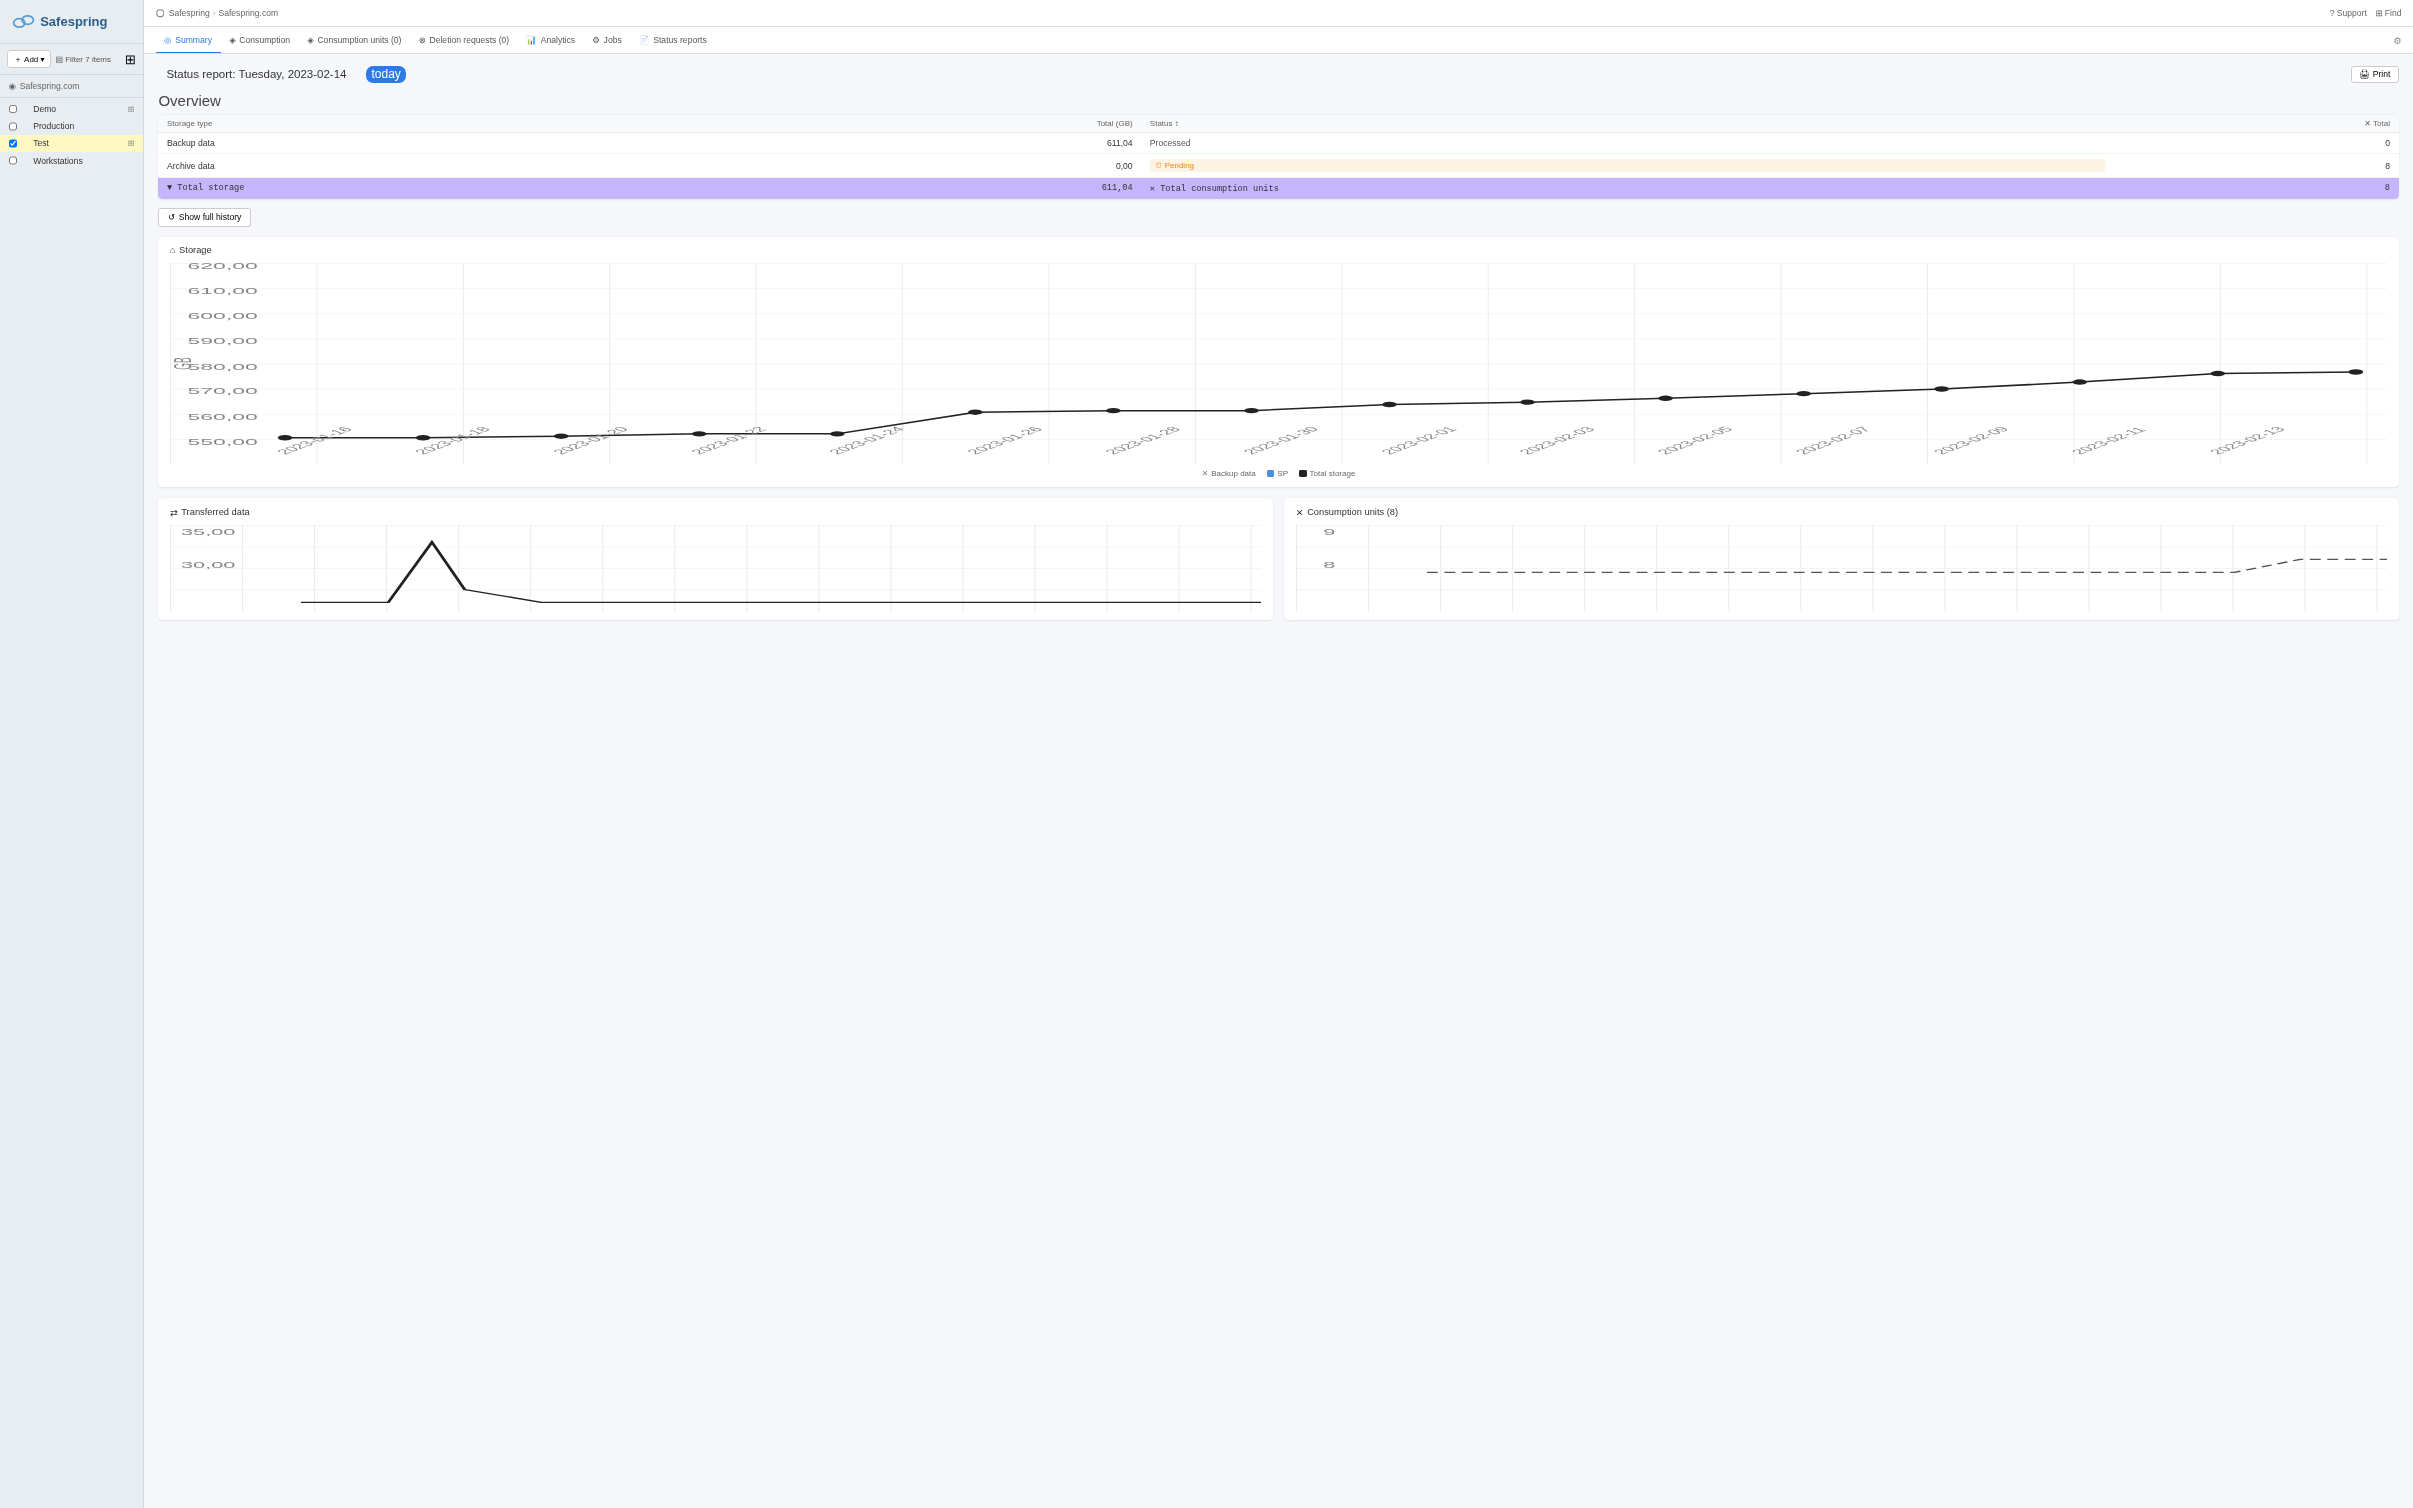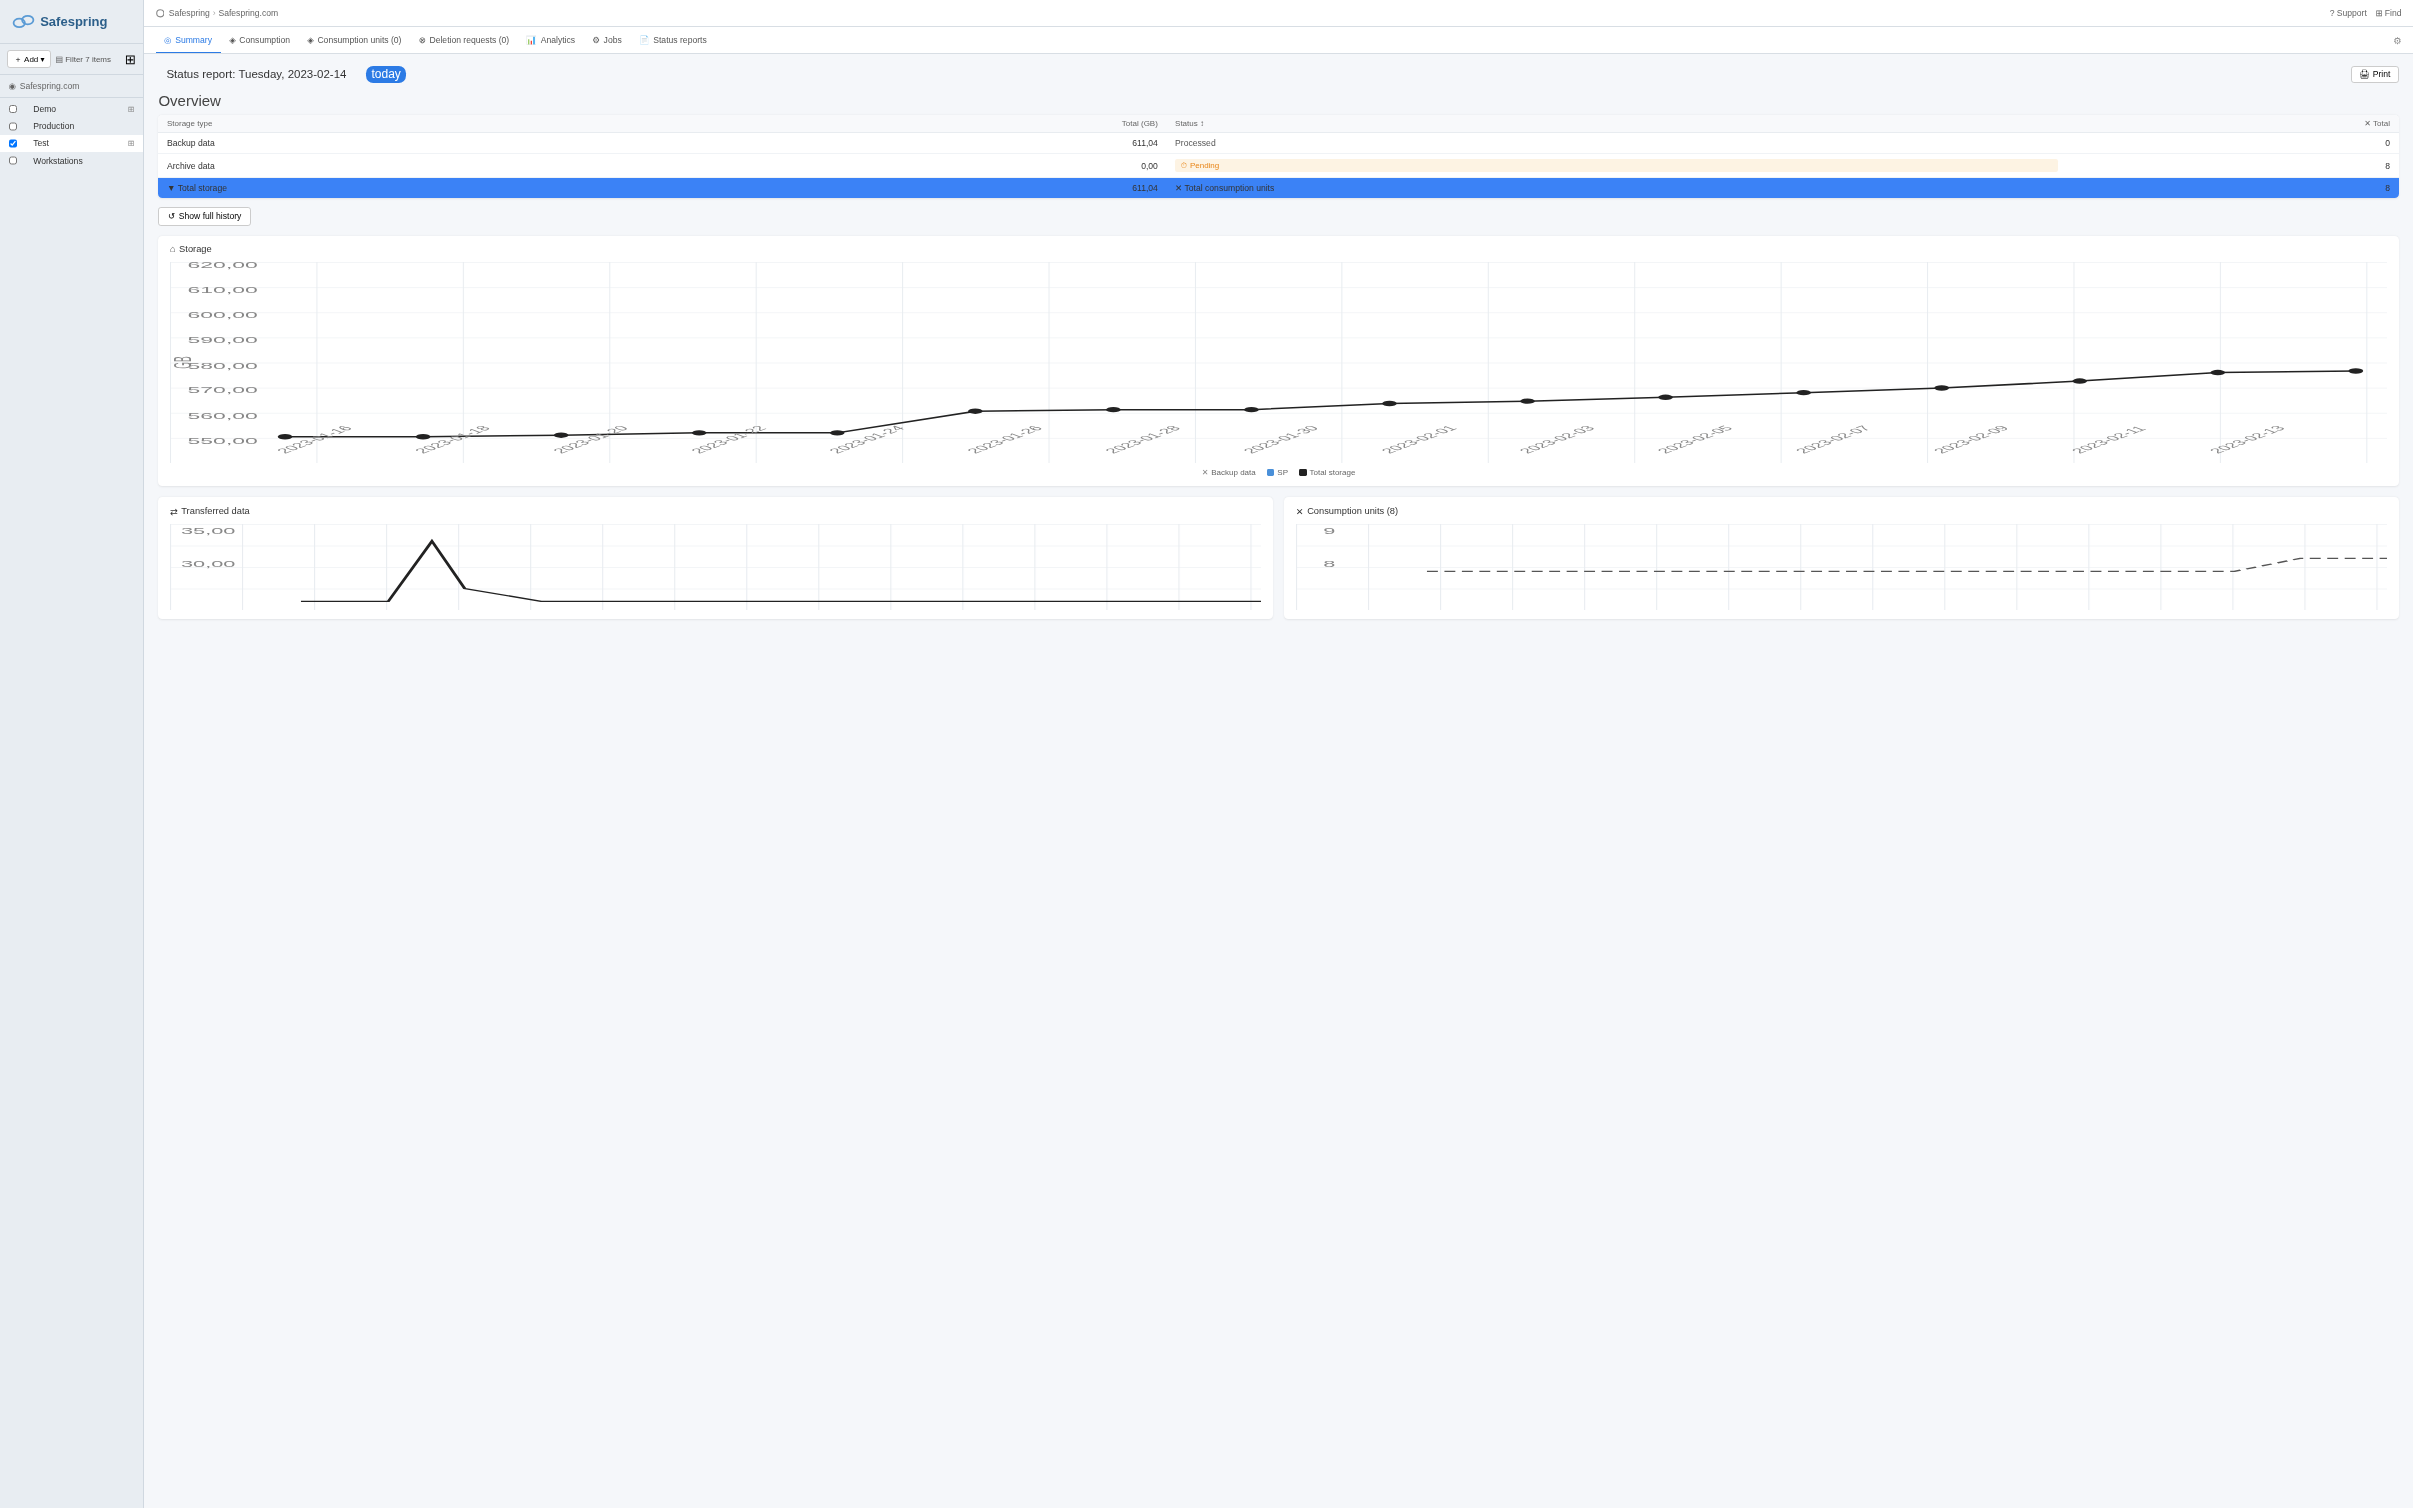--- a/index.html
+++ b/index.html
@@ -10,21 +10,21 @@
     .sidebar-logo { padding: 13px 11.5px; display: flex; align-items: center; gap: 5.7px; border-bottom: 0.7px solid #d0d8e0; }
     .logo-icon { width: 23px; height: 17px; }
     .logo-text { font-size: 13px; font-weight: 600; color: #2c5f8a; }
     .sidebar-toolbar { padding: 5.7px 7.2px; display: flex; align-items: center; gap: 4.3px; border-bottom: 0.7px solid #d0d8e0; }
     .btn-add { background: white; border: 0.7px solid #ccc; border-radius: 2.9px; padding: 2.9px 5.7px; font-size: 8px; cursor: pointer; display: flex; align-items: center; gap: 2.2px; }
     .btn-filter { background: transparent; border: none; font-size: 8px; cursor: pointer; color: #555; display: flex; align-items: center; gap: 2.2px; }
     .btn-view { background: transparent; border: none; cursor: pointer; margin-left: auto; }
     .sidebar-org { padding: 5.7px 8.6px; font-size: 8.6px; color: #666; display: flex; align-items: center; gap: 3.6px; border-bottom: 0.7px solid #d0d8e0; }
     .sidebar-items { padding: 2.9px 0; flex: 1; overflow-y: auto; }
     .sidebar-item { display: flex; align-items: center; gap: 16px; padding: 3.6px 8.6px; cursor: pointer; font-size: 8.6px; }
-    .sidebar-item.active { background: #ffffff; }
+    .sidebar-item.active { background: #fef9c3; }
     .sidebar-item input[type=checkbox] { width: 8.6px; height: 8.6px; }
     .sidebar-item-label { flex: 1; }
     .sidebar-item-icon { color: #888; font-size: 8px; }
 
     
     .main { flex: 1; display: flex; flex-direction: column; overflow: hidden; }
 
     
     .topnav { background: white; border-bottom: 0.7px solid #d8dee4; padding: 0 11.5px; display: flex; align-items: center; justify-content: space-between; height: 27px; font-size: 8.6px; }
     .topnav-left { display: flex; align-items: center; gap: 2.9px; color: #666; }
@@ -49,21 +49,21 @@
     
     .section-title { font-size: 15px; font-weight: 500; margin-bottom: 5.7px; color: #444; }
     .overview-table { width: 100%; border-collapse: collapse; background: white; border-radius: 4.3px; overflow: hidden; box-shadow: 0 0.7px 2.2px rgba(0,0,0,0.08); margin-bottom: 8.6px; }
     .overview-table th { background: #f8f9fb; font-size: 8px; font-weight: 500; color: #666; padding: 4.3px 8.6px; text-align: left; border-bottom: 0.7px solid #e8ecf0; }
     .overview-table th.right { text-align: right; }
     .overview-table td { padding: 5px 8.6px; font-size: 8.6px; border-bottom: 0.7px solid #f0f3f6; }
     .overview-table td.right { text-align: right; }
     .overview-table tr:last-child td { border-bottom: none; }
     .status-processed { color: #555; }
     .status-pending { display: flex; align-items: center; gap: 2.9px; color: #e8861a; background: #fdf3e3; padding: 1.4px 5.7px; border-radius: 2.2px; font-size: 8px; }
-    .total-row td { font-weight: 500; background: #3b82f6; }
+    .total-row td { font-weight: 500; background: #c4b5fd; font-family: Liberation Mono, monospace; }
 
     
     .btn-history { background: white; border: 0.7px solid #ccc; border-radius: 2.9px; padding: 3.6px 8.6px; font-size: 8.6px; cursor: pointer; display: flex; align-items: center; gap: 3.6px; margin-bottom: 10px; }
 
     
     .chart-section { background: white; border-radius: 4.3px; box-shadow: 0 0.7px 2.2px rgba(0,0,0,0.08); padding: 8.6px 11.5px; margin-bottom: 11.5px; }
     .chart-section-title { font-size: 9.3px; font-weight: 500; margin-bottom: 7.2px; display: flex; align-items: center; gap: 3.6px; }
     .chart-container { position: relative; height: 201px; }
     .chart-legend { display: flex; align-items: center; gap: 11.5px; justify-content: center; margin-top: 5.7px; font-size: 8px; color: #666; }
     .legend-item { display: flex; align-items: center; gap: 2.9px; }

